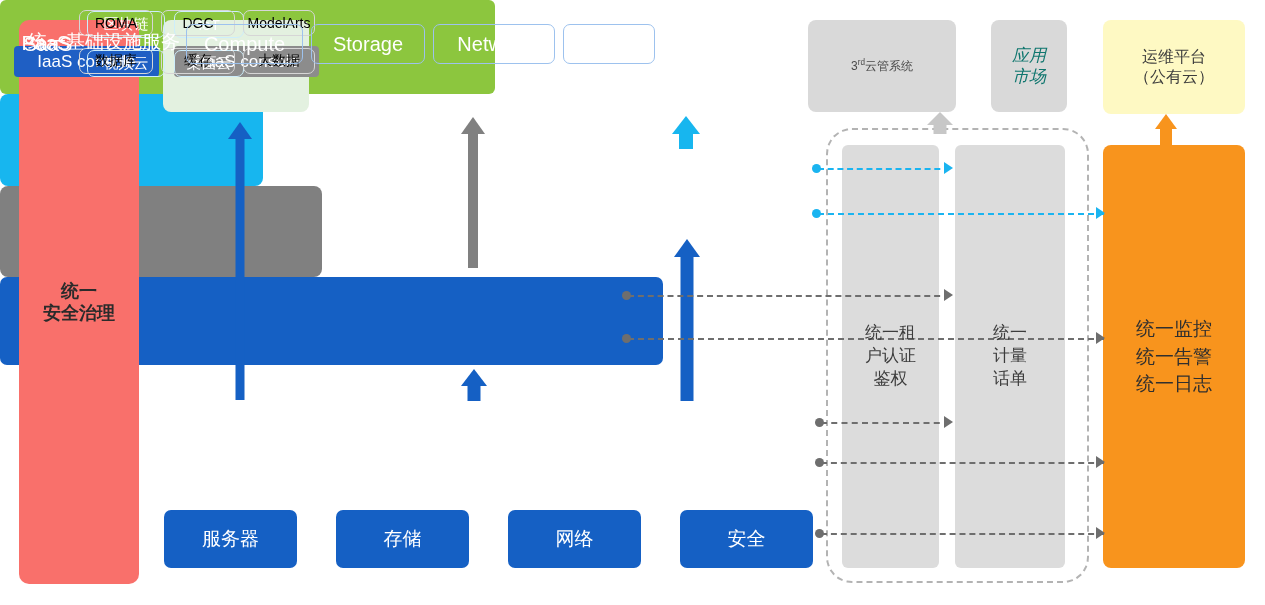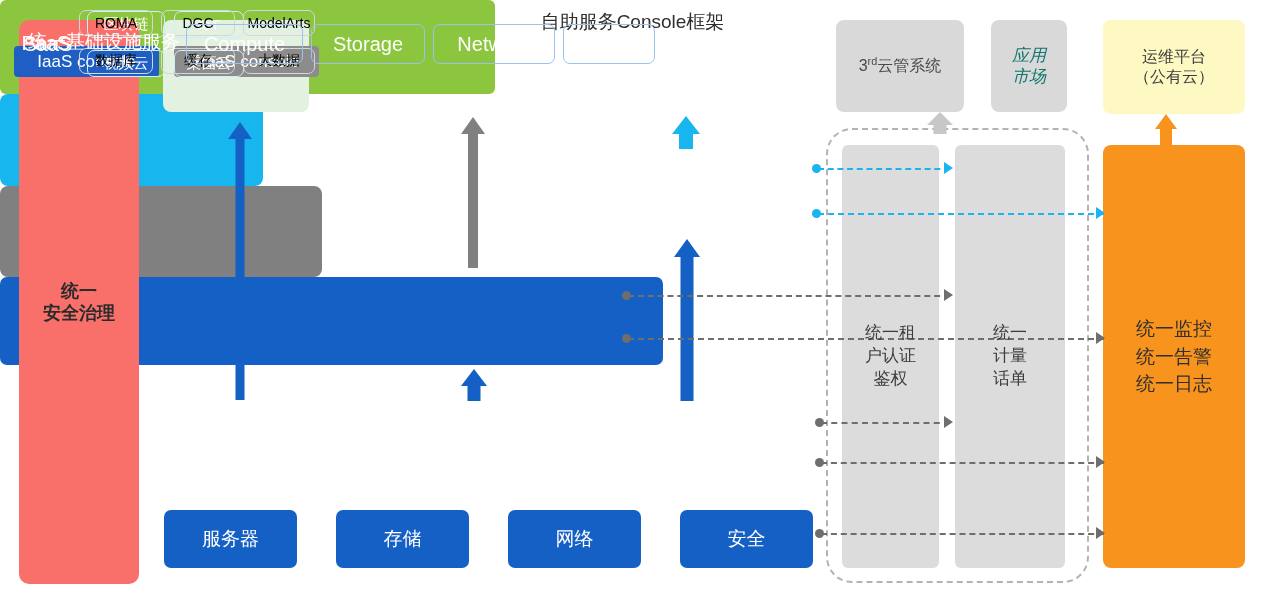--- a/index.html
+++ b/index.html
@@ -26,22 +26,22 @@
   #console-title { position: absolute; top: 9px; left: 0; width: 100%;
                    text-align: center; font-size: 19px; color: #2f2f2f; font-weight: 500; }
   .console-chip { position: absolute; top: 46px; height: 31px; border-radius: 4px;
                   display: flex; align-items: center; justify-content: center;
                   color: #fff; font-size: 17px; }
   #chip-iaas { left: 14px; width: 145px; background: #1f5fc4; }
   #chip-paas { left: 174px; width: 145px; background: #8c8c8c; }
   #chip-saas { left: 330px; width: 150px; background: #17b6ef; }
 
   
-  #third-cloud { left: 836px; top: 20px; width: 128px; height: 92px;
-                 background: #d9d9d9; color: #4a4a4a; font-size: 16px; }
+  #third-cloud { left: 808px; top: 20px; width: 148px; height: 92px;
+                 background: #d9d9d9; color: #4a4a4a; font-size: 12px; }
   #app-market { left: 991px; top: 20px; width: 76px; height: 92px;
                 background: #d9d9d9; color: #0f766e; font-size: 17px; font-style: italic; }
 
   
   #ops-head { left: 1103px; top: 20px; width: 142px; height: 94px;
               background: #fef9c3; color: #3c3c3c; font-size: 16px; }
 
   
   #saas { left: 553px; top: 148px; width: 263px; height: 92px;
           background: #17b6ef; border-radius: 8px; display: block; }
@@ -139,21 +139,20 @@
       <div>统一</div>
       <div>安全治理</div>
     </div>
   </div>
 
   <div class="box" id="api-gw">
     <span>API网关</span>
   </div>
 
   <div id="console-frame">
-    <div id="console-title">自助服务Console框架</div>
     <div class="console-chip" id="chip-iaas">
       <span>IaaS console</span>
     </div>
     <div class="console-chip" id="chip-paas">
       <span>PaaS console</span>
     </div>
   </div>
 
   <div class="box" id="third-cloud">
     <span><span>3</span><span class="sup">rd</span><span>云管系统</span></span>

